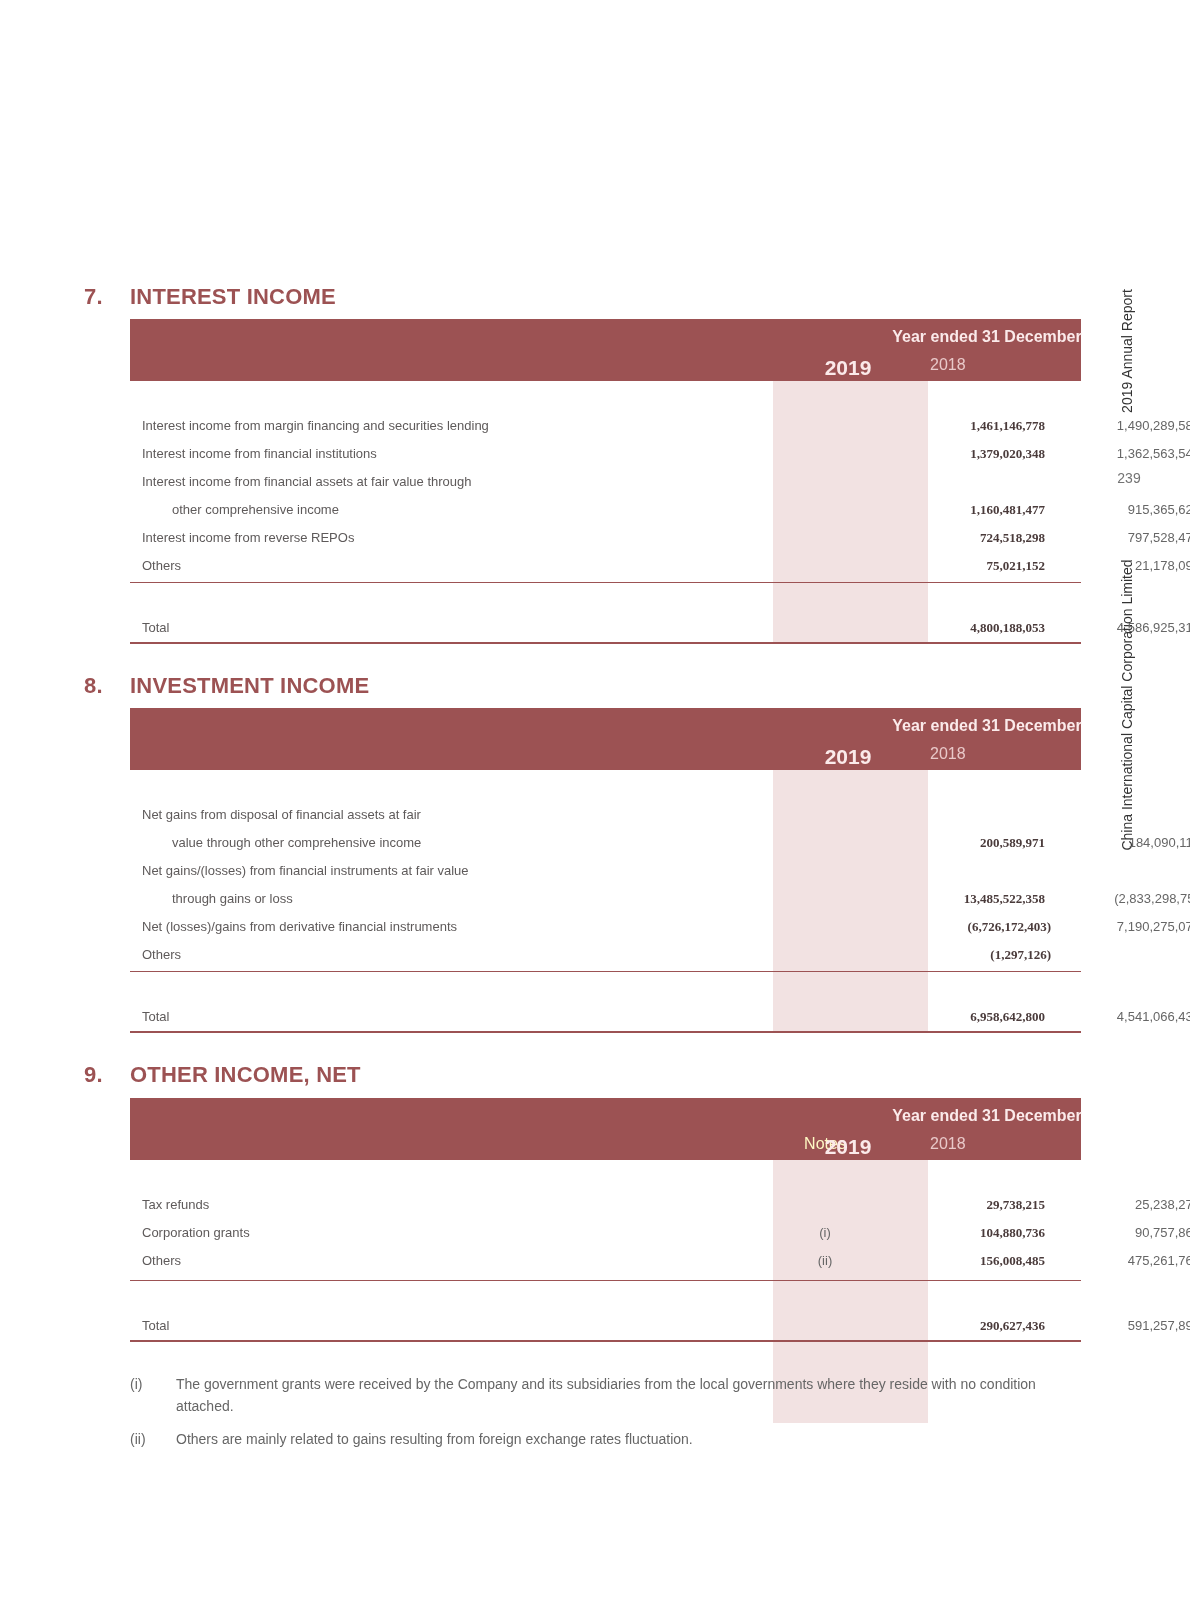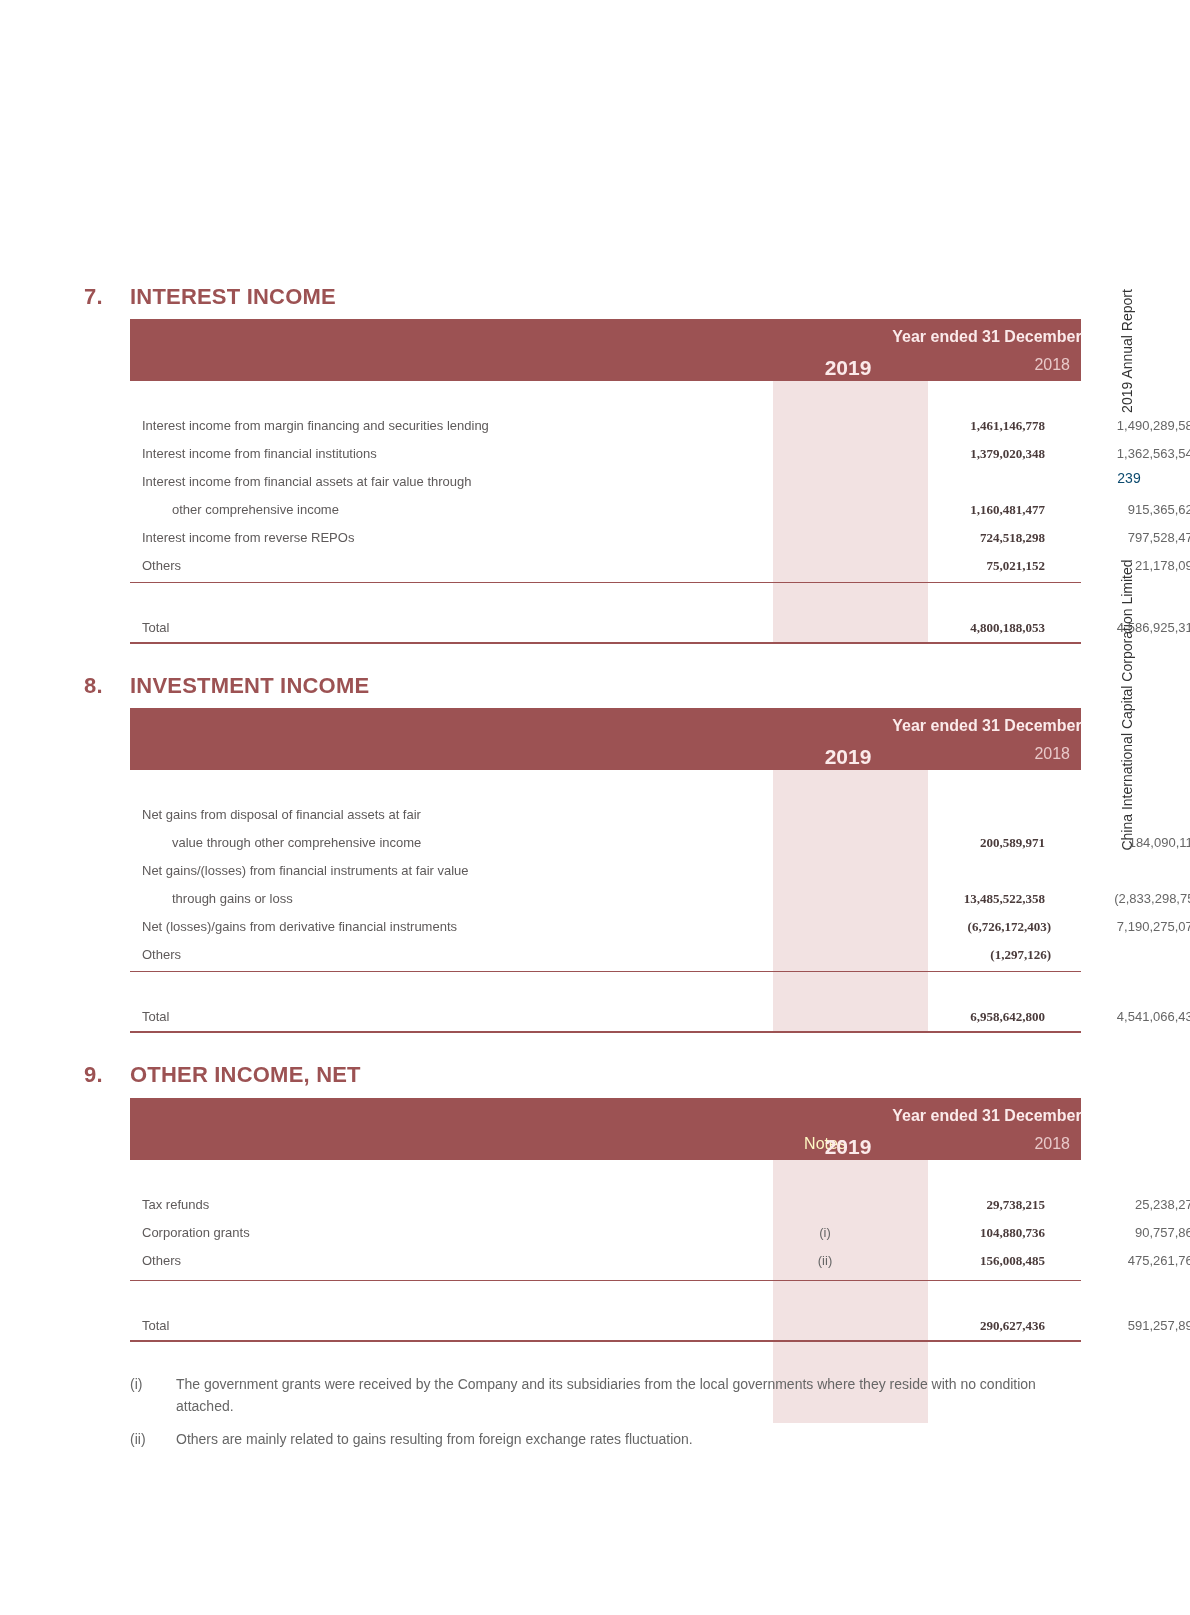--- a/index.html
+++ b/index.html
@@ -11,41 +11,41 @@
     position: absolute; left: 84px; font-weight: bold; font-size: 22px;
     color: #9c5253; letter-spacing: 0.2px; display: flex;
   }
   .section-title .num { width: 46px; display: inline-block; }
   .hdr {
     position: absolute; left: 130px; width: 951px; height: 62px; background: #9c5253;
     color: #fff;
   }
   .hdr .year-ended { position: absolute; left: 707px; width: 300px; top: 9px; text-align: center; font-weight: bold; font-size: 16px; color: #fbeaea; }
   .hdr .y2019 { position: absolute; left: 643px; width: 150px; top: 37px; text-align: center; font-weight: bold; font-size: 21px; color: #fbeaea; }
-  .hdr .y2018 { position: absolute; left: 800px; width: 140px; top: 37px; text-align: right; font-size: 16px; color: #e9c9c9; }
+  .hdr .y2018 { position: absolute; left: 800px; width: 140px; top: 37px; text-align: left; font-size: 16px; color: #e9c9c9; }
   .hdr .notes { position: absolute; left: 640px; width: 110px; top: 37px; text-align: center; font-size: 16px; color: #fef9c3; }
   .pink-col { position: absolute; left: 773px; width: 155px; background: #f2e2e2; }
   .row { position: absolute; left: 130px; width: 951px; height: 26px; font-size: 13px; }
   .row .label { position: absolute; left: 12px; top: 0; color: #5e5a5a; white-space: nowrap; }
   .row .label.indent { left: 42px; }
   .row .v2019 { position: absolute; left: 643px; width: 272px; text-align: right; top: 0; font-weight: bold; color: #4a3b3b; font-family: Liberation Serif, serif; }
   .row .v2018 { position: absolute; left: 800px; width: 270px; text-align: right; top: 0; color: #666; }
   .row .note { position: absolute; left: 640px; width: 110px; text-align: center; top: 0; color: #666; }
   .rule { position: absolute; left: 130px; width: 951px; height: 1px; background: #9c5253; }
   .double { position: absolute; left: 130px; width: 951px; height: 2px; background: #9c5253; }
   .footnote { position: absolute; left: 130px; width: 951px; font-size: 14px; color: #666; line-height: 22px; }
   .footnote .mark { position: absolute; left: 0; top: 0; }
   .footnote .text { position: absolute; left: 46px; right: 0; top: 0; }
   .side-report { position: absolute; left: 1116px; top: 283px; width: 22px; height: 135px; }
   .side-report span, .side-company span {
     position: absolute; left: 50%; top: 50%; white-space: nowrap;
     transform: translate(-50%, -50%) rotate(-90deg); font-size: 14px; color: #333;
   }
   .side-company { position: absolute; left: 1116px; top: 545px; width: 22px; height: 320px; }
-  .page-num { position: absolute; left: 1114px; top: 470px; width: 30px; text-align: center; font-size: 14px; color: #0c4a6e; }
+  .page-num { position: absolute; left: 1114px; top: 470px; width: 30px; text-align: center; font-size: 14px; color: #737373; }
 </style>
 </head>
 <body>
 
 <div class="side-report">
     <span>2019 Annual Report</span>
   </div>
 <div class="page-num">239</div>
 <div class="side-company">
     <span>China International Capital Corporation Limited</span>

